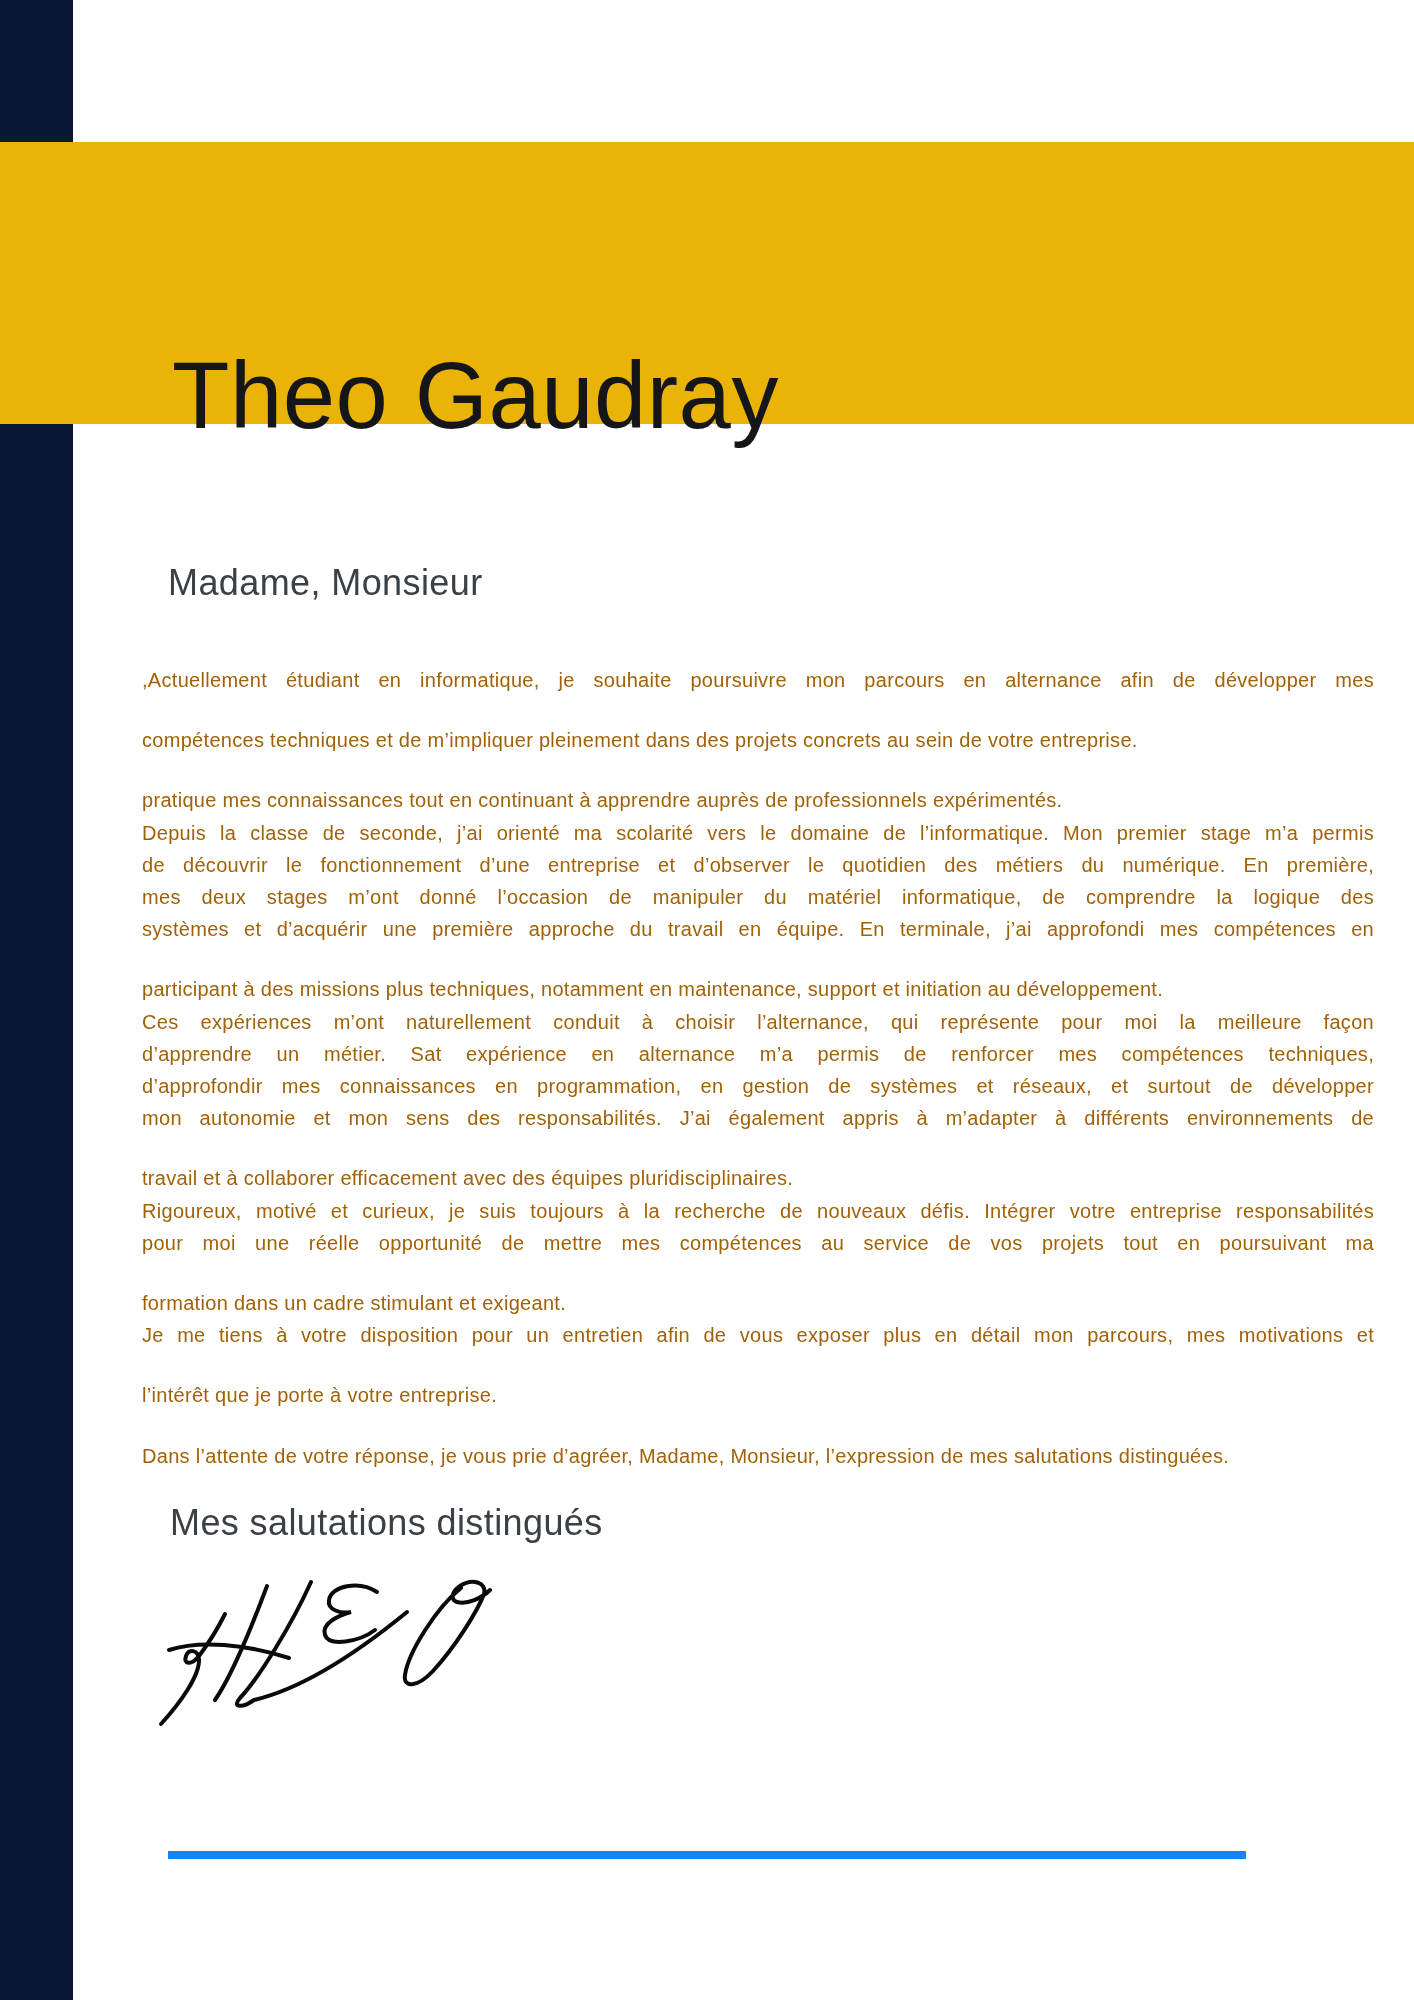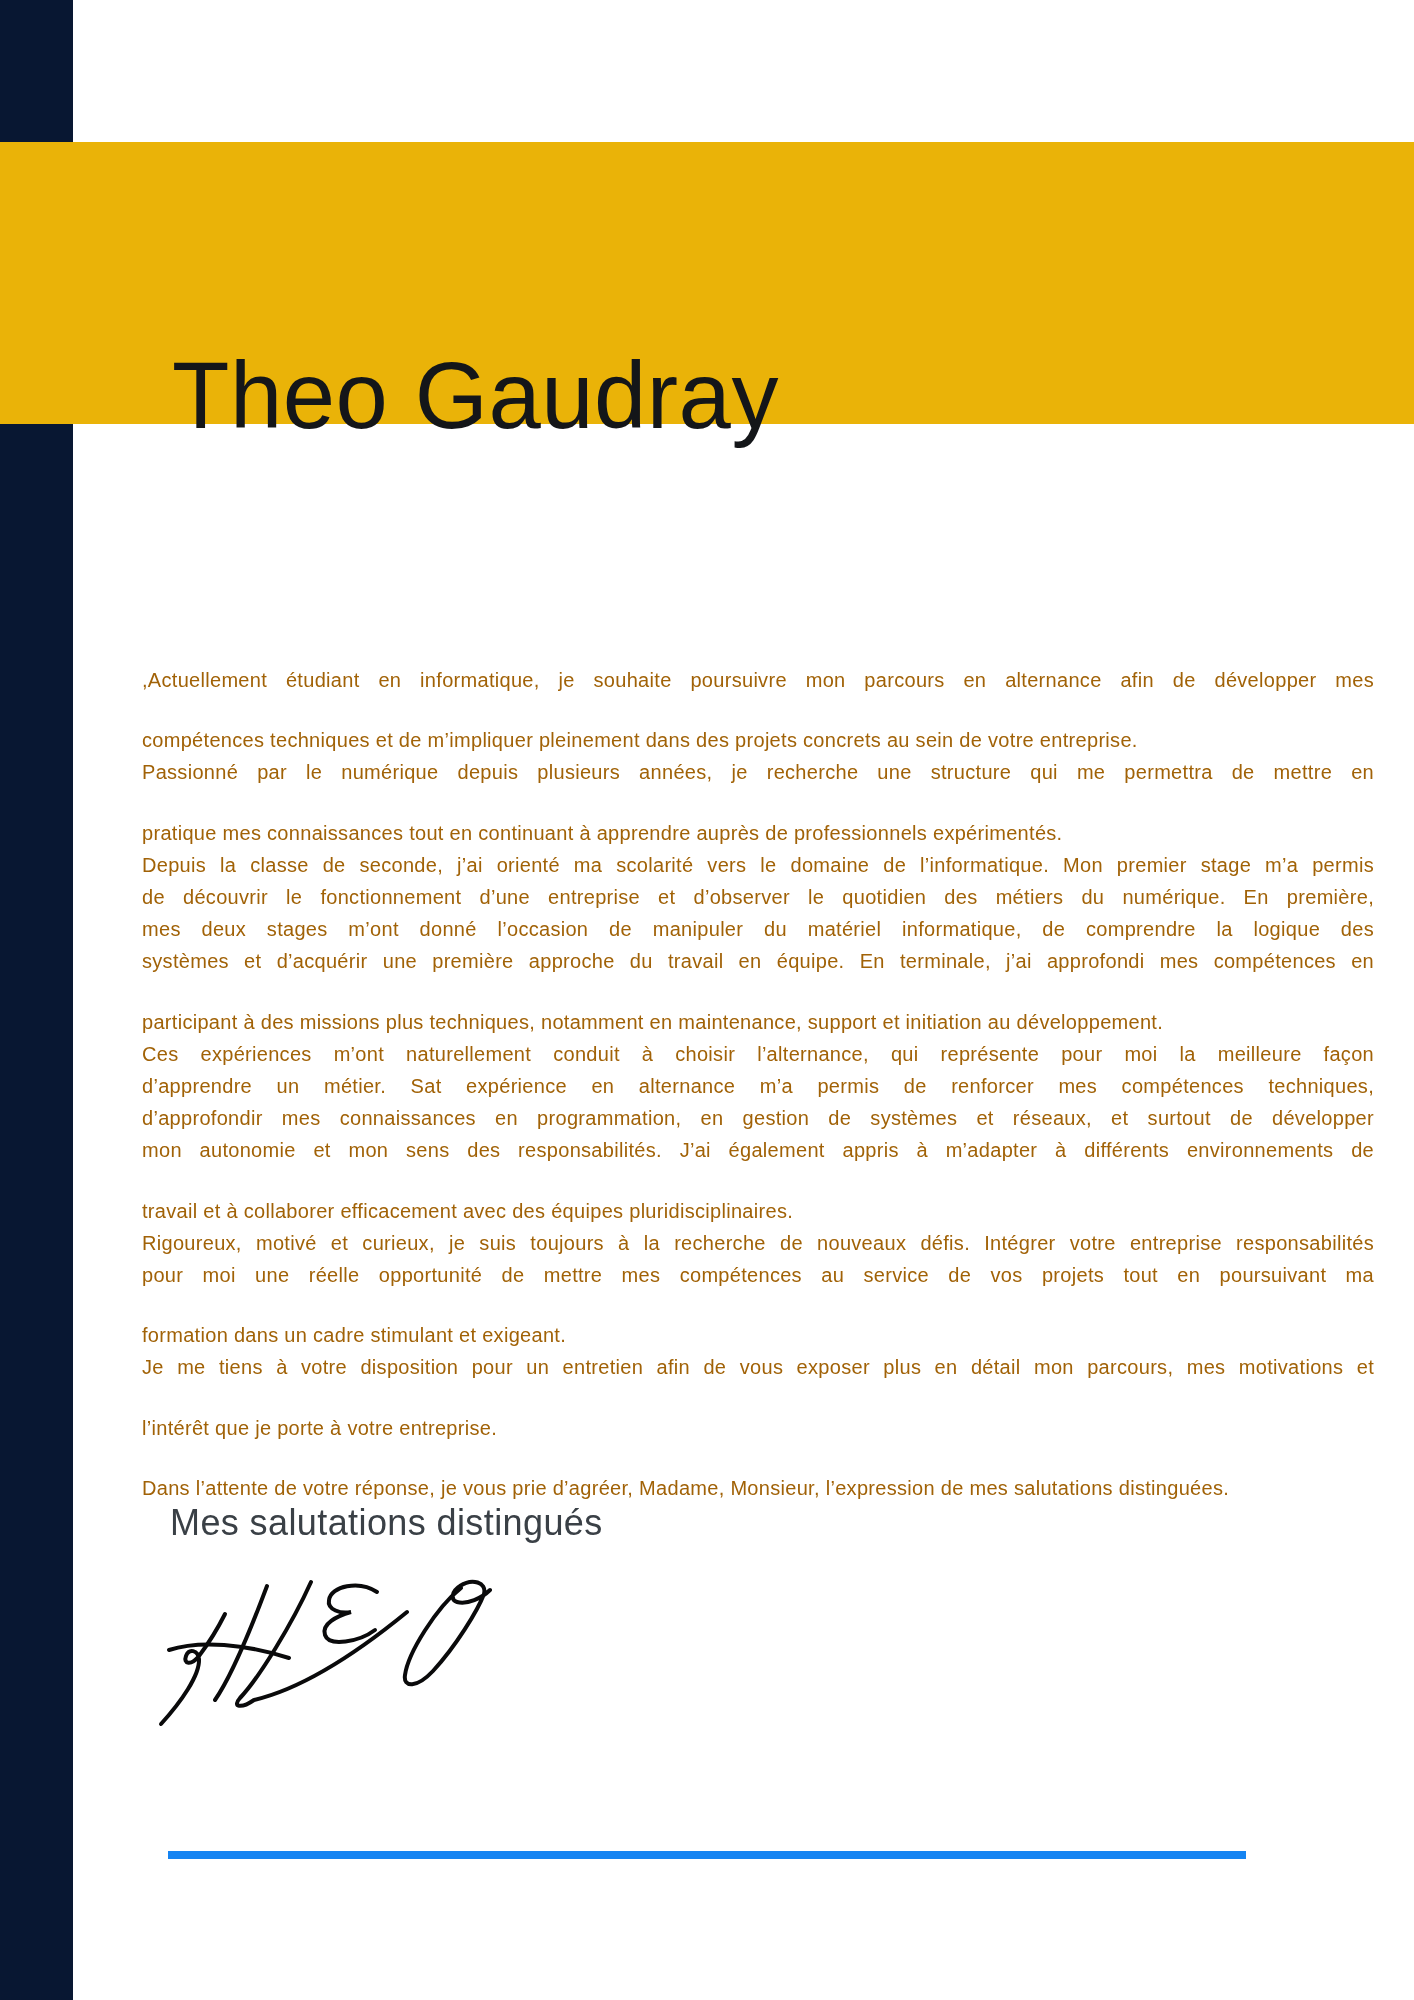--- a/index.html
+++ b/index.html
@@ -79,25 +79,25 @@
 <body>
 
 <div class="page">
 
   <div class="left-bar"></div>
 
   <div class="header-band">
     <div class="person-name">Theo Gaudray</div>
   </div>
 
+  <div class="greeting">Madame, Monsieur</div>
 
   <div class="letter-body">
       <div class="body-line">,Actuellement étudiant en informatique, je souhaite poursuivre mon parcours en alternance afin de développer mes</div>
       <div class="body-line para-end">compétences techniques et de m’impliquer pleinement dans des projets concrets au sein de votre entreprise.</div>
-      <div class="body-line">Passionné par le numérique depuis plusieurs années, je recherche une structure qui me permettra de mettre en</div>
       <div class="body-line para-end">pratique mes connaissances tout en continuant à apprendre auprès de professionnels expérimentés.</div>
       <div class="body-line">Depuis la classe de seconde, j’ai orienté ma scolarité vers le domaine de l’informatique. Mon premier stage m’a permis</div>
       <div class="body-line">de découvrir le fonctionnement d’une entreprise et d’observer le quotidien des métiers du numérique. En première,</div>
       <div class="body-line">mes deux stages m’ont donné l’occasion de manipuler du matériel informatique, de comprendre la logique des</div>
       <div class="body-line">systèmes et d’acquérir une première approche du travail en équipe. En terminale, j’ai approfondi mes compétences en</div>
       <div class="body-line para-end">participant à des missions plus techniques, notamment en maintenance, support et initiation au développement.</div>
       <div class="body-line">Ces expériences m’ont naturellement conduit à choisir l’alternance, qui représente pour moi la meilleure façon</div>
       <div class="body-line">d’apprendre un métier. Sat expérience en alternance m’a permis de renforcer mes compétences techniques,</div>
       <div class="body-line">d’approfondir mes connaissances en programmation, en gestion de systèmes et réseaux, et surtout de développer</div>
       <div class="body-line">mon autonomie et mon sens des responsabilités. J’ai également appris à m’adapter à différents environnements de</div>

